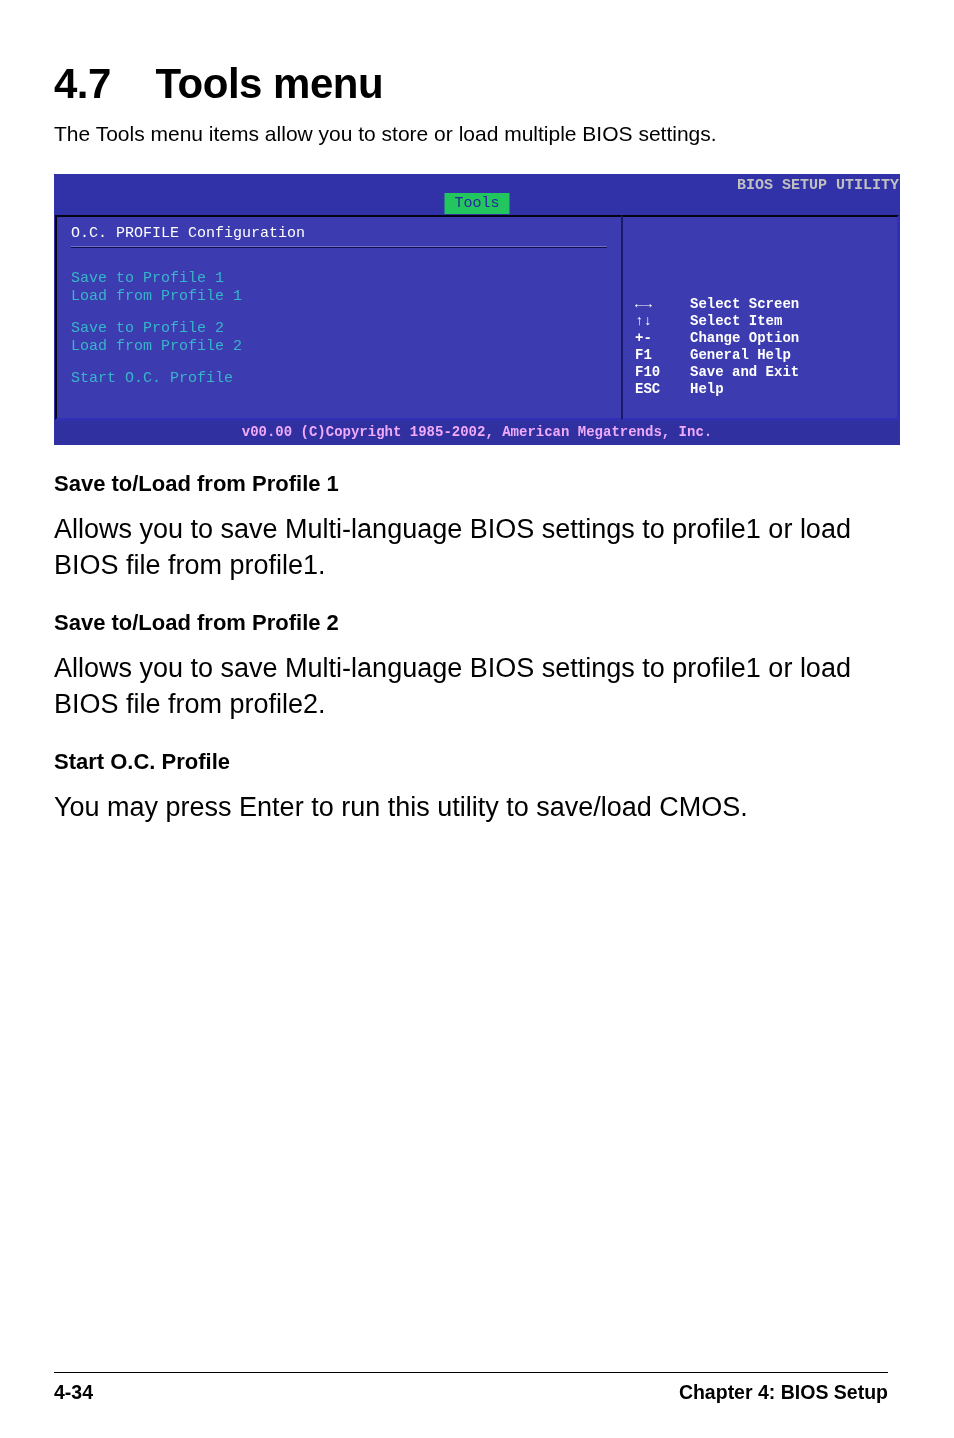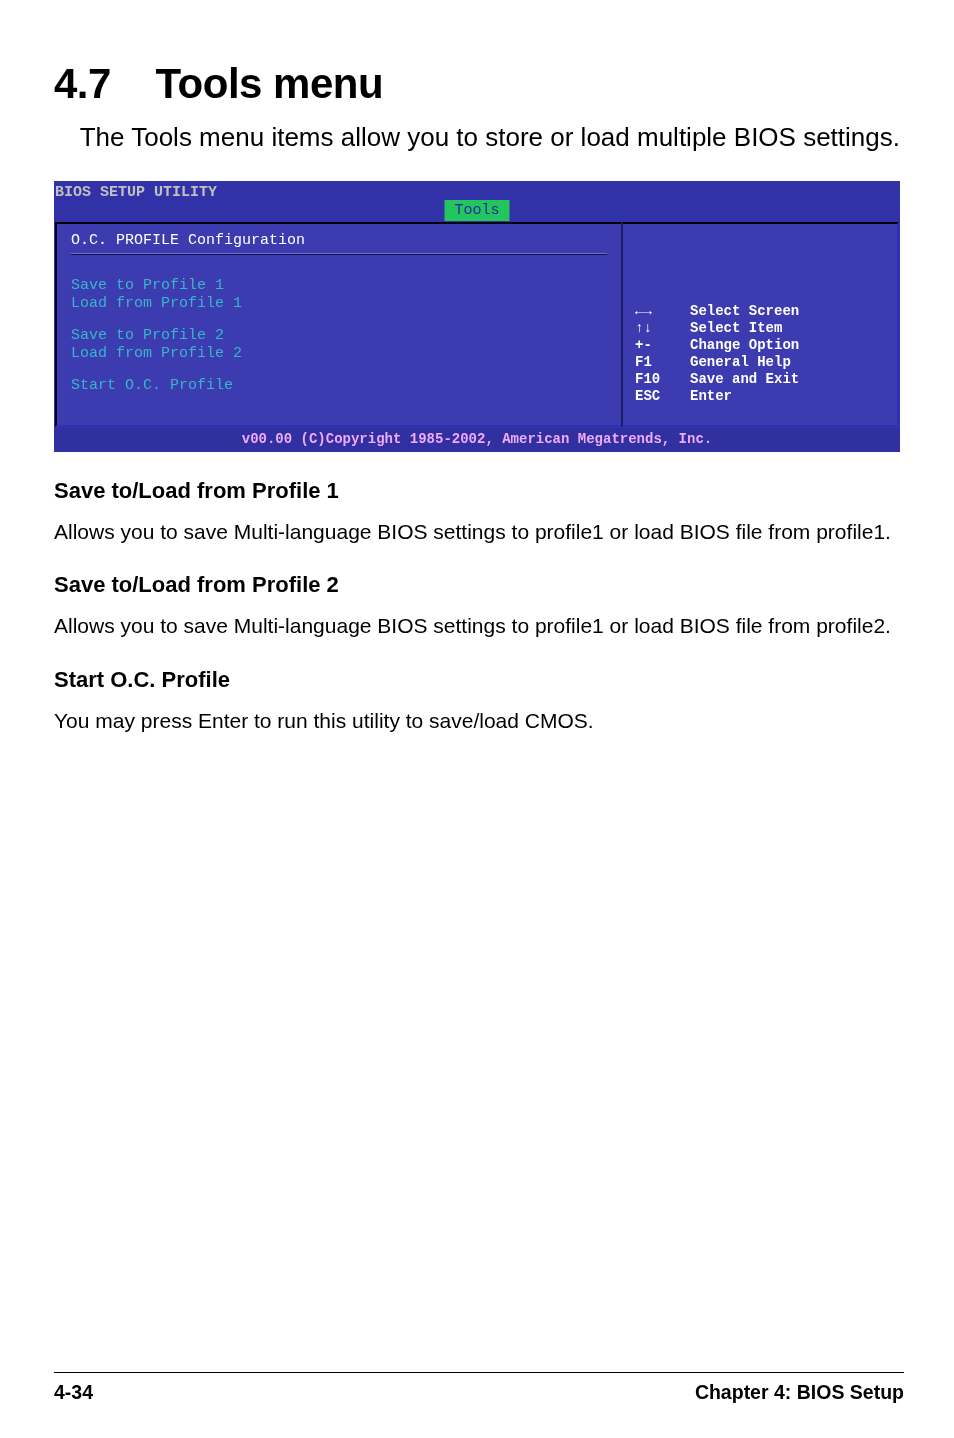--- a/index.html
+++ b/index.html
@@ -14,34 +14,33 @@
   }
   .section-title {
     font-family: "Arial Black", Arial, sans-serif;
     font-weight: 900;
     font-size: 42px;
     letter-spacing: -0.5px;
     margin-bottom: 14px;
     font-stretch: condensed;
   }
   .intro {
-    font-size: 26px;
+    font-size: 21px;
     margin-bottom: 28px;
-    text-align: right;
   }
   .bios-box {
     width: 100%;
   }
   .bios-header {
     background: #3232a8;
     color: #c0c0c0;
     font-family: "Courier New", monospace;
     font-weight: bold;
     font-size: 15px;
-    text-align: left;
+    text-align: right;
     height: 40px;
     position: relative;
     border: 1px solid #3232a8;
   }
   .bios-header-title { color: #c0c0c0; line-height: 18px; padding-top: 2px;}
   .bios-tab {
     position: absolute;
     left: 50%;
     top: 18px;
     transform: translateX(-50%);
@@ -113,29 +112,29 @@
     border-top: none;
     font-weight: bold;
   }
   .subhead {
     font-weight: bold;
     font-size: 22px;
     margin-top: 26px;
     margin-bottom: 14px;
   }
   .para {
-    font-size: 21px;
+    font-size: 27px;
     line-height: 1.35;
     margin-bottom: 4px;
   }
   .footer-area {
     position: absolute;
     bottom: 34px;
     left: 54px;
-    right: 50px;
+    right: 66px;
   }
   .footer-hr {
     border: none;
     border-top: 1px solid #000;
     margin-bottom: 8px;
   }
   .footer-row {
     display: flex;
     justify-content: space-between;
     font-size: 19.5px;
@@ -187,21 +186,21 @@
         <div class="help-line">
             <span class="help-key">F1</span>
             <span class="help-desc">General Help</span>
           </div>
         <div class="help-line">
             <span class="help-key">F10</span>
             <span class="help-desc">Save and Exit</span>
           </div>
         <div class="help-line">
             <span class="help-key">ESC</span>
-            <span class="help-desc">Enter</span>
+            <span class="help-desc">Help</span>
           </div>
       </div>
     </div>
   </div>
   <div class="bios-footer">v00.00 (C)Copyright 1985-2002, American Megatrends, Inc.</div>
 </div>
 
 <div class="subhead">Save to/Load from Profile 1</div>
 <p class="para">Allows you to save Multi-language BIOS settings to profile1 or load BIOS file from profile1.</p>
 

